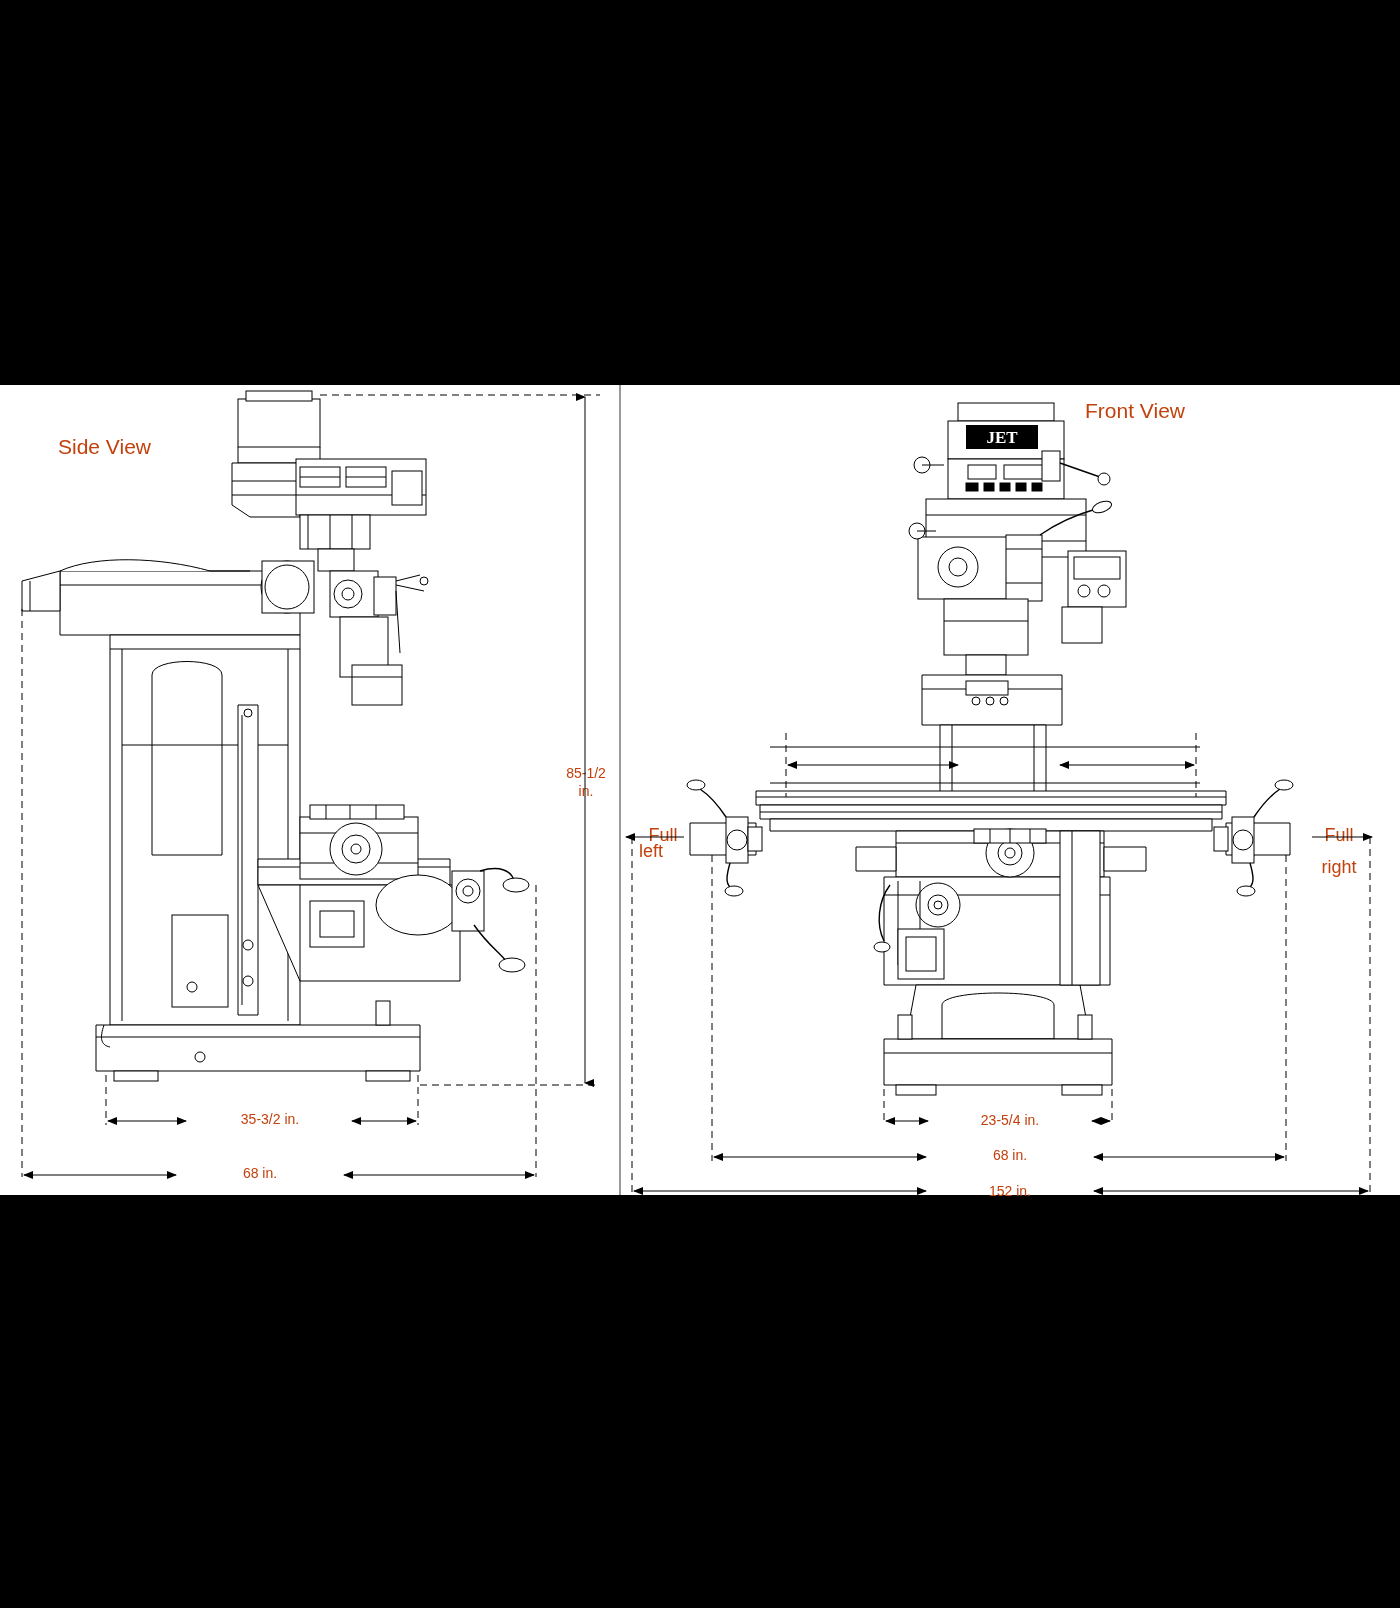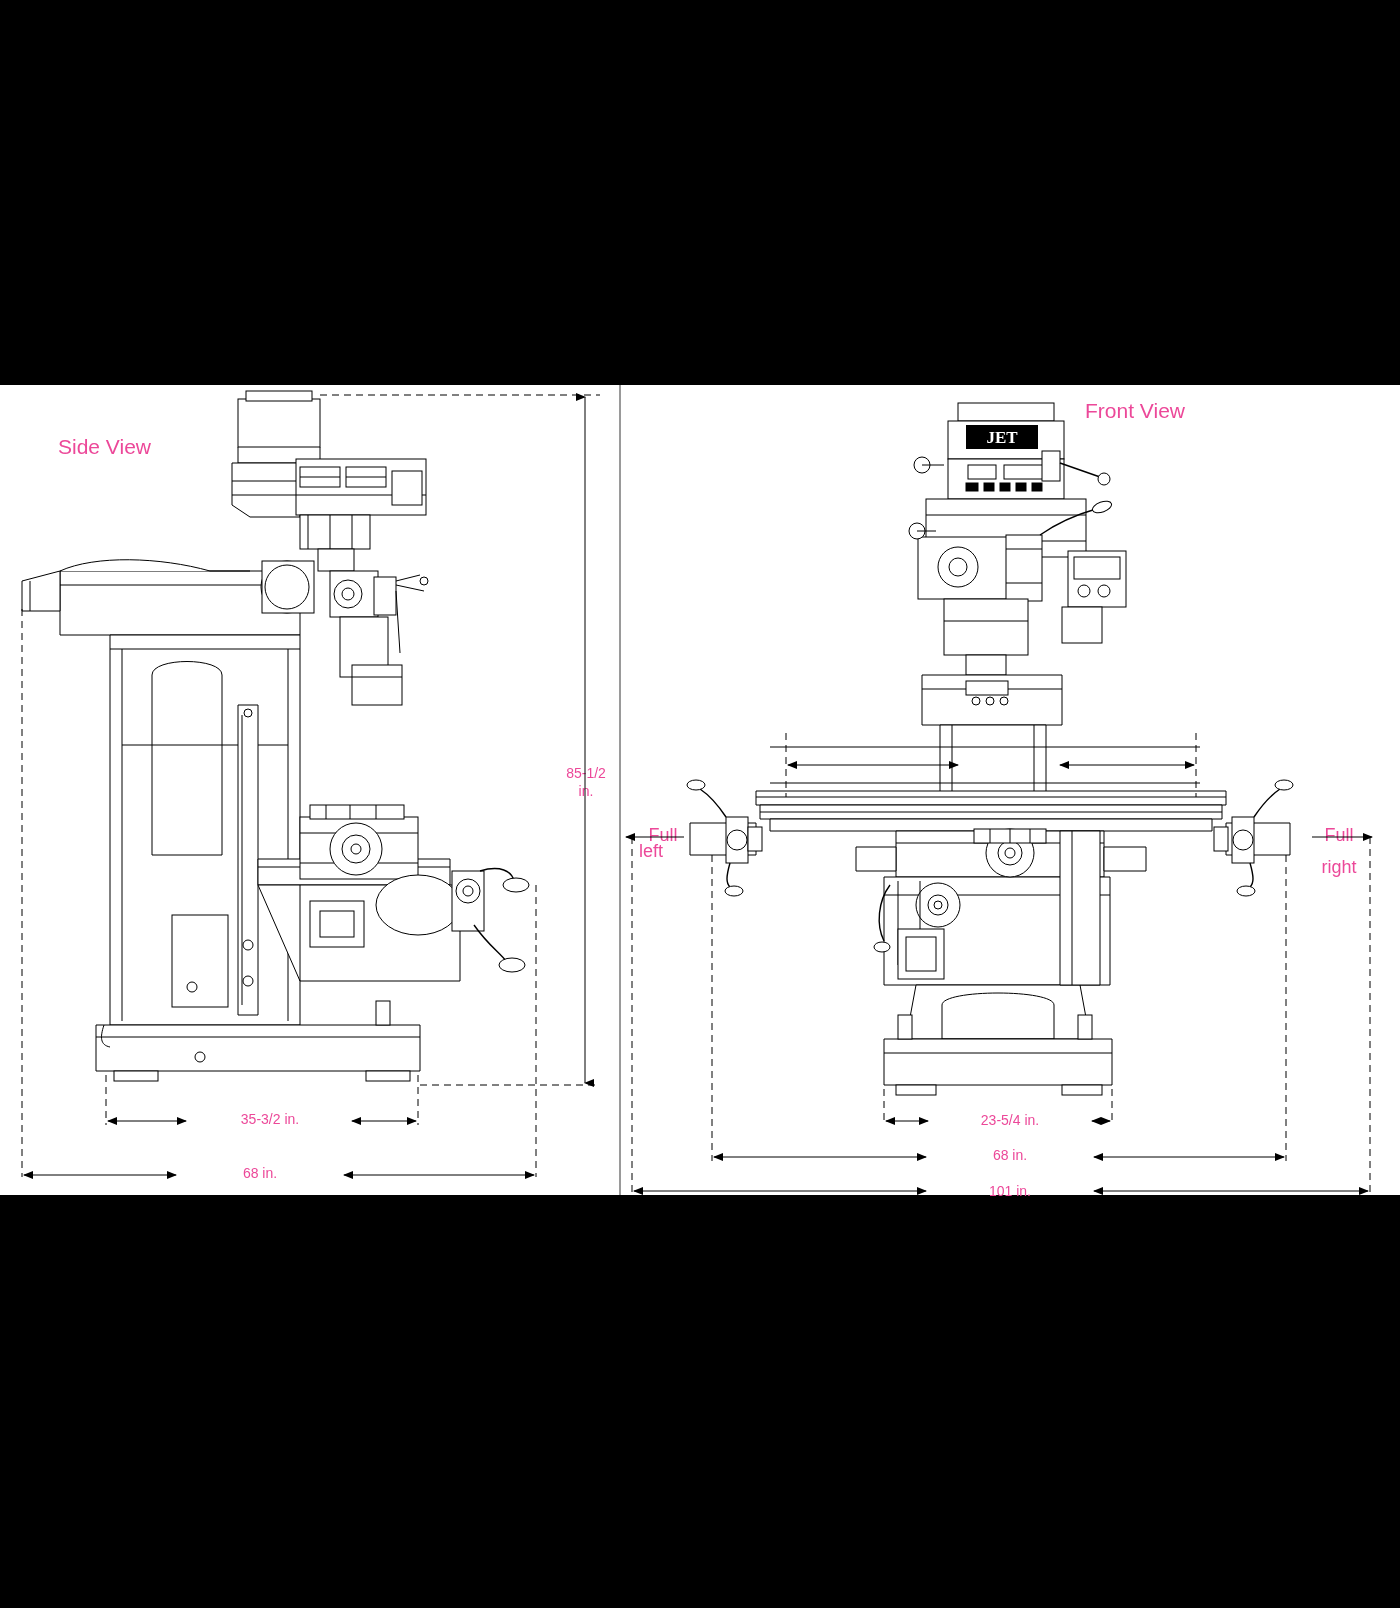--- a/index.html
+++ b/index.html
@@ -25,21 +25,21 @@
   #canvas {
     position: absolute;
     left: 0;
     top: 385px;
     width: 1400px;
     height: 810px;
     background: #ffffff;
   }
   .lbl {
     position: absolute;
-    color: #ec4899;
+    color: #c2410c;
     font-family: "Liberation Sans", sans-serif;
     white-space: nowrap;
     line-height: 1.15;
   }
   .title-lbl {
     font-size: 21px;
   }
   .dim-lbl {
     font-size: 14px;
   }
@@ -81,21 +81,21 @@
     <div class="lbl dim-lbl center-lbl" style="left:190px; top:726px; width:160px;">35-3/2 in.</div>
 
     <div class="lbl dim-lbl center-lbl" style="left:180px; top:780px; width:160px;">68 in.</div>
 
     <div class="lbl dim-lbl center-lbl" style="left:960px; top:387px; width:100px;">49 in.</div>
 
     <div class="lbl dim-lbl center-lbl" style="left:930px; top:727px; width:160px;">23-5/4 in.</div>
 
     <div class="lbl dim-lbl center-lbl" style="left:930px; top:762px; width:160px;">68 in.</div>
 
-    <div class="lbl dim-lbl center-lbl" style="left:930px; top:798px; width:160px;">101 in.</div>
+    <div class="lbl dim-lbl center-lbl" style="left:930px; top:798px; width:160px;">152 in.</div>
 
     <div class="lbl dim-lbl-sm center-lbl" style="left:640px; top:440px; width:46px;">Full</div>
     <div class="lbl dim-lbl-sm center-lbl" style="left:628px; top:456px; width:46px;">left</div>
 
     <div class="lbl dim-lbl-sm center-lbl" style="left:1316px; top:440px; width:46px;">Full</div>
     <div class="lbl dim-lbl-sm center-lbl" style="left:1316px; top:472px; width:46px;">right</div>
 
     <svg class="draw" viewBox="0 0 1400 810">
       <defs>
         <marker id="arrR" markerWidth="10" markerHeight="8" refX="9" refY="4" orient="auto">

